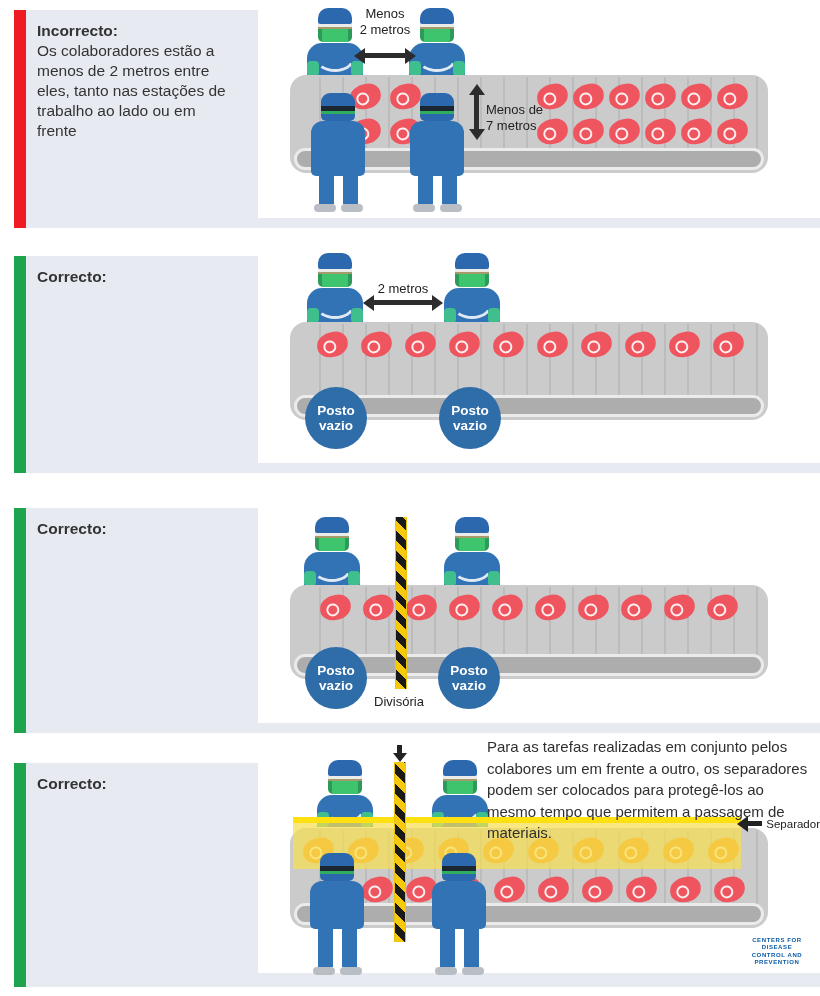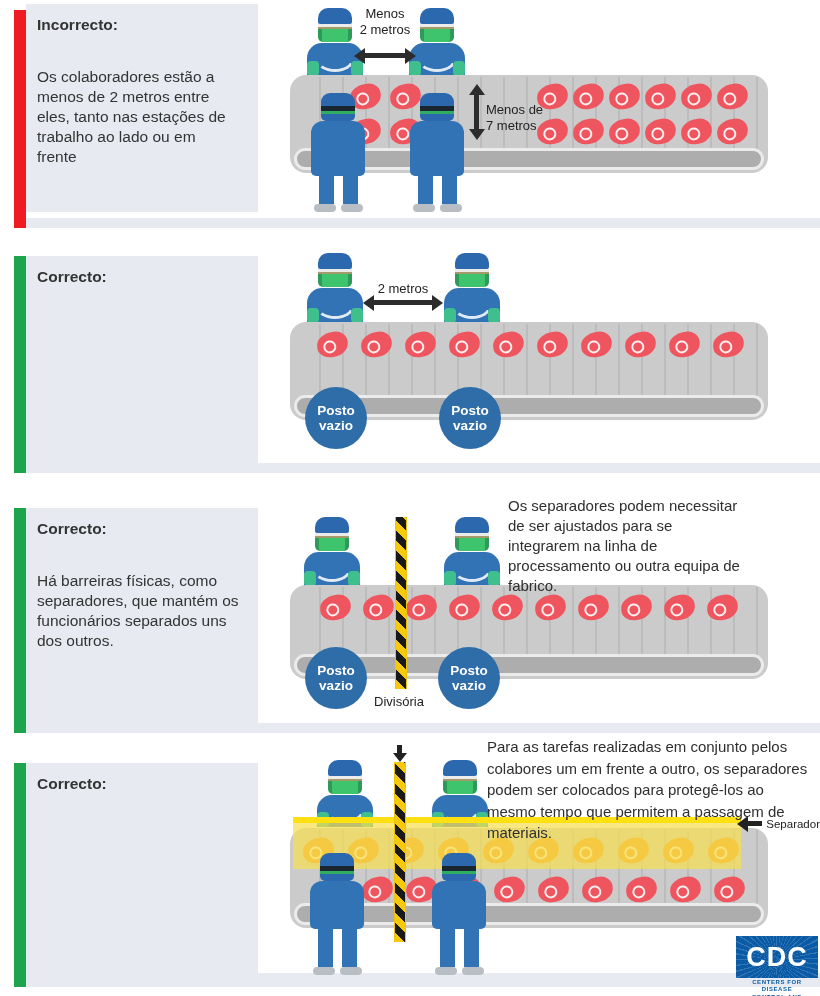--- a/index.html
+++ b/index.html
@@ -5,21 +5,21 @@
   * { box-sizing: border-box; margin: 0; padding: 0; }
   html,body { background:#fff; }
   body { font-family: "Liberation Sans", sans-serif; }
   #page { position:relative; width:820px; height:996px; background:#fff; overflow:hidden; }
 
   section.panel { position:absolute; inset:0; pointer-events:none; }
 
   .sidebar-bar { position:absolute; width:12px; }
   .textbox { position:absolute; left:26px; width:232px; background:#e7ebf1; padding:11px 10px 0 11px; color:#333; }
   .textbox .heading { font-weight:bold; font-size:15.5px; line-height:20px; }
-  .textbox .body { font-size:15.5px; line-height:20px; white-space:pre-line;margin-top:32px; }
+  .textbox .body { font-size:15.5px; line-height:20px; white-space:pre-line; }
   .floor { position:absolute; left:26px; right:0; height:10px; background:#e7ebf1; }
 
   .scene { position:absolute; inset:0; }
 
   
   .belt { position:absolute; background:#cbcbcb; border-radius:16px; }
   .belt .slats { position:absolute; left:8px; right:8px; top:2px; bottom:24px;
     background:repeating-linear-gradient(90deg, rgba(0,0,0,0) 0 21px, #bcbcbc 21px 23px); }
   .belt .roller { position:absolute; left:4px; right:4px; bottom:3px; height:22px;
     background:#adadad; border:3px solid #ebebeb; border-radius:16px; }
@@ -94,21 +94,21 @@
   .cdc-l1, .cdc-l2 { color:#0a5aa6; font-weight:bold; font-size:6px; letter-spacing:.6px;
     text-align:center; line-height:7px; margin-top:1px; }
 </style>
 </head>
 <body>
 
 <div id="page">
 
   <section class="panel">
     <div class="sidebar-bar" style="left:14px;top:10px;height:218px;background:#ee1b23;"></div>
-    <div class="textbox" style="top:4px;height:208px;">
+    <div class="textbox" style="top:10px;height:208px;">
       <div class="heading">Incorrecto:</div>
       <div class="body">Os colaboradores estão a
 menos de 2 metros entre
 eles, tanto nas estações de
 trabalho ao lado ou em
 frente</div>
     </div>
     <div class="floor" style="top:218px;"></div>
     <div class="scene">
         <div class="worker" style="left: 307px; top: 8px;">
@@ -247,24 +247,20 @@
         <div class="posto" style="left: 439px; top: 387px; background: rgb(47, 109, 169);">Posto vazio</div>
       </div>
     <div class="anno" style="left:363px;top:281px;width:80px;">2 metros</div>
     <div class="harrow" style="left:367px;top:300px;width:72px;"></div>
   </section>
 
   <section class="panel">
     <div class="sidebar-bar" style="left:14px;top:508px;height:225px;background:#1da44d;"></div>
     <div class="textbox" style="top:508px;height:215px;">
       <div class="heading">Correcto:</div>
-      <div class="body">Há barreiras físicas, como
-separadores, que mantém os
-funcionários separados uns
-dos outros.</div>
     </div>
     <div class="floor" style="top:723px;"></div>
     <div class="scene">
         <div class="worker" style="left: 304px; top: 517px;">
           <div class="head">
             <div class="cap"></div>
             <div class="capband"></div>
             <div class="mask"></div>
           </div>
           <div class="torso" style="height: 34px;">
@@ -296,25 +292,20 @@
         <div class="meat" style="left: 492px; top: 595px; background: rgb(239, 85, 94);"></div>
         <div class="meat" style="left: 535px; top: 595px; background: rgb(239, 85, 94);"></div>
         <div class="meat" style="left: 578px; top: 595px; background: rgb(239, 85, 94);"></div>
         <div class="meat" style="left: 621px; top: 595px; background: rgb(239, 85, 94);"></div>
         <div class="meat" style="left: 664px; top: 595px; background: rgb(239, 85, 94);"></div>
         <div class="meat" style="left: 707px; top: 595px; background: rgb(239, 85, 94);"></div>
         <div class="posto" style="left: 305px; top: 647px; background: rgb(47, 109, 169);">Posto vazio</div>
         <div class="posto" style="left: 438px; top: 647px; background: rgb(47, 109, 169);">Posto vazio</div>
         <div class="divider" style="left: 395px; top: 517px; height: 172px;"></div>
       </div>
-    <div class="note" style="left:508px;top:496px;width:300px;line-height:20px;">Os separadores podem necessitar
-de ser ajustados para se
-integrarem na linha de
-processamento ou outra equipa de
-fabrico.</div>
   </section>
 
   <section class="panel">
     <div class="sidebar-bar" style="left:14px;top:763px;height:224px;background:#1da44d;"></div>
     <div class="textbox" style="top:763px;height:212px;">
       <div class="heading">Correcto:</div>
     </div>
     <div class="floor" style="top:973px;height:14px;"></div>
     <div class="scene">
         <div class="worker" style="left: 317px; top: 760px;">
@@ -408,18 +399,17 @@
     <div class="note" style="left:487px;top:736px;width:336px;line-height:21.5px;">Para as tarefas realizadas em conjunto pelos
 colabores um em frente a outro, os separadores
 podem ser colocados para protegê-los ao
 mesmo tempo que permitem a passagem de
 materiais.</div>
     <div class="larrow" style="left:748px;top:821px;"></div>
     <div class="anno" style="left:764px;top:816px;width:56px;font-size:11.5px;text-align:right;">Separador</div>
   </section>
 
   <div class="cdc">
-    <div class="cdc-box">CDC</div>
     <div class="cdc-l1">CENTERS FOR DISEASE</div>
     <div class="cdc-l2">CONTROL AND PREVENTION</div>
   </div>
 
 </div>
 
 </body></html>

